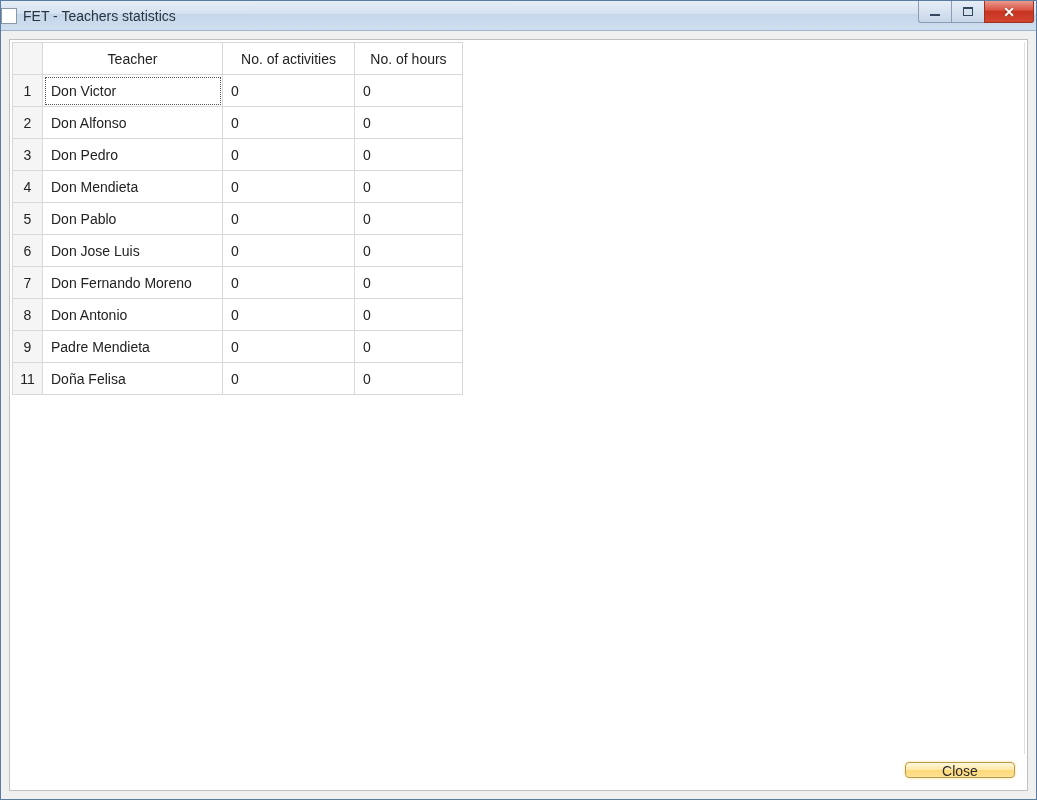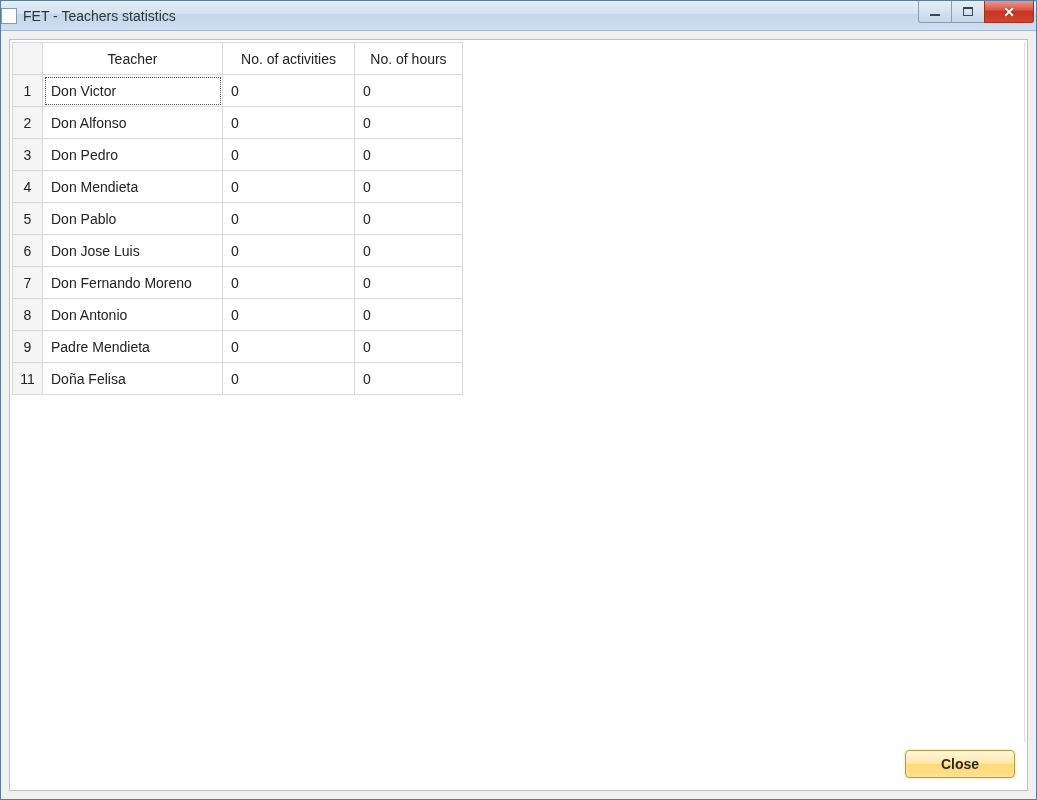--- a/index.html
+++ b/index.html
@@ -167,29 +167,28 @@
     }
     
     .button-bar {
       display: flex;
       justify-content: flex-end;
       padding: 8px 10px 10px 10px;
     }
     
     .close-button {
       min-width: 110px;
-      height: 28px;
+      height: 16px;
       border: 1px solid #b59a45;
       border-radius: 4px;
       background: linear-gradient(to bottom, #fff6da 0%, #ffe9a8 48%, #ffd978 50%, #ffe090 100%);
       font-size: 14px;
       color: #2a2a2a;
       cursor: pointer;
       box-shadow: 0 0 3px rgba(255,200,80,0.6), inset 0 0 1px #fff;
-      font-weight: bold;
     }
   </style>
 </head>
 <body>
 
 <div class="window">
 
   <div class="titlebar">
     <div class="titlebar-icon"></div>
     <div class="titlebar-text">FET - Teachers statistics</div>

